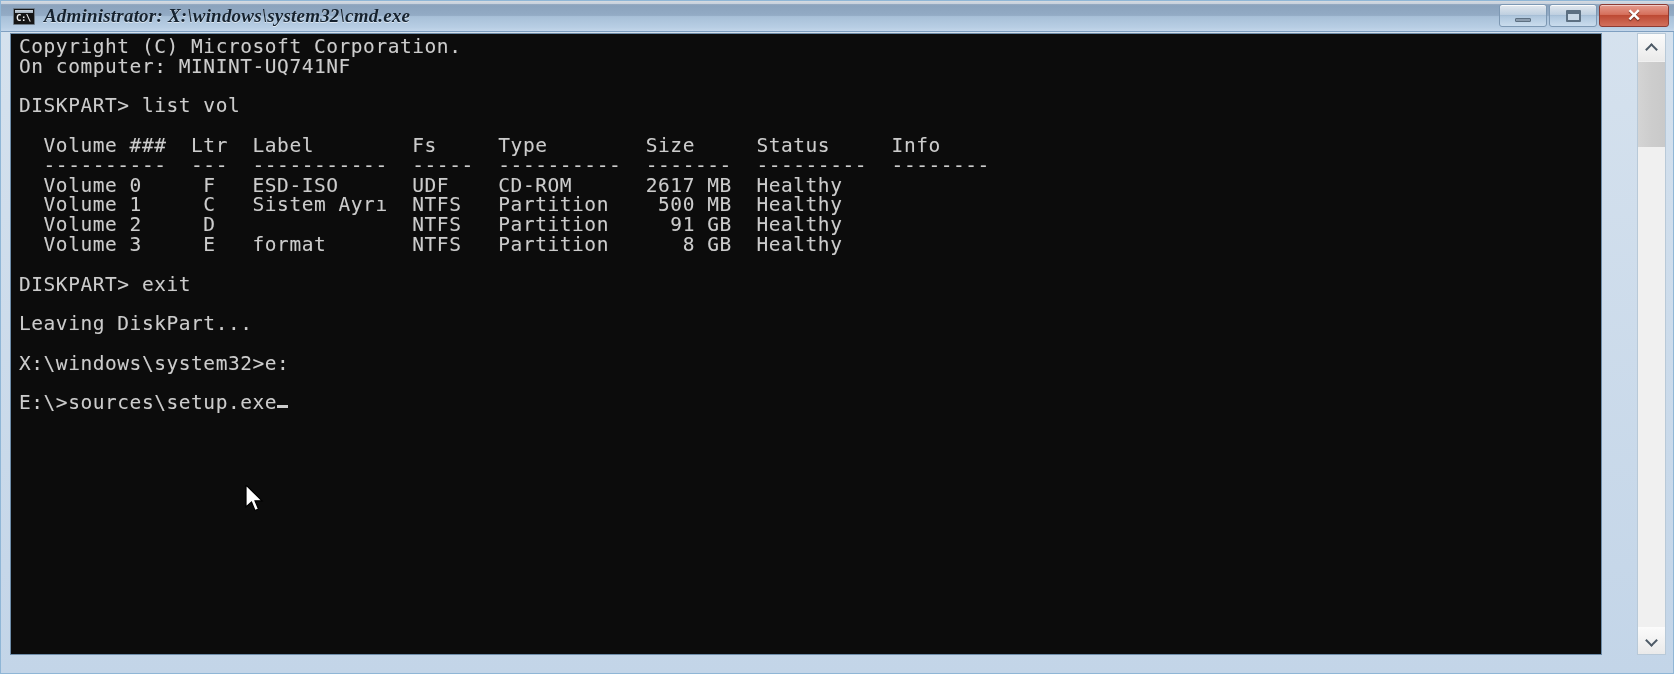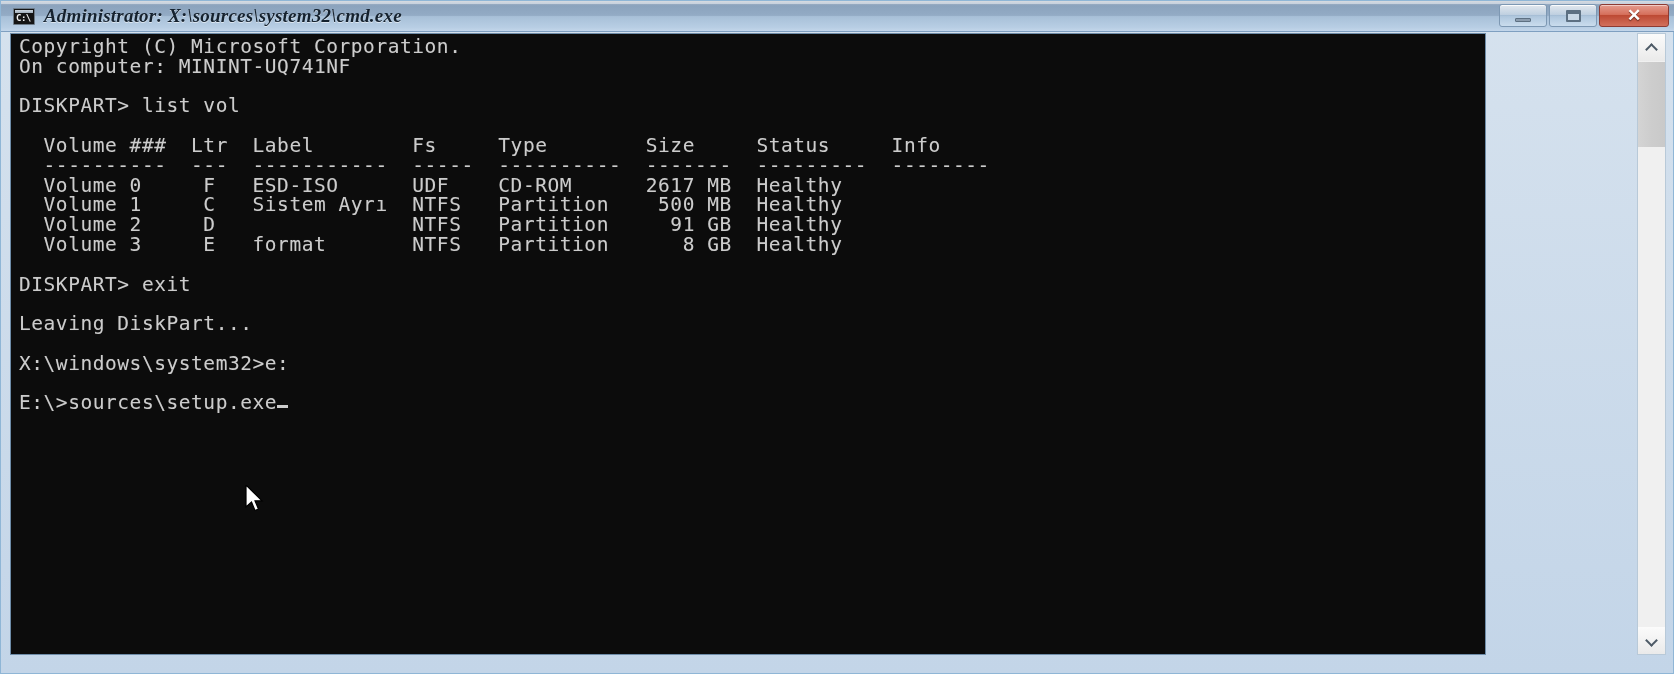--- a/index.html
+++ b/index.html
@@ -129,21 +129,21 @@
     font-size: 17px;
     font-weight: bold;
     line-height: 17px;
     text-shadow: 0 1px 1px rgba(70,20,10,0.85);
   }
 
   
   #console {
     position: absolute;
     left: 9px; top: 32px;
-    width: 1476px; height: 622px;
+    width: 1592px; height: 622px;
     background: #0c0c0c;
     border: 1px solid #6e8ca8;
     overflow: hidden;
   }
   #console-text {
     position: absolute;
     left: 8px; top: 3px;
     color: #cccccc;
     font-family: "DejaVu Sans Mono", "Liberation Mono", monospace;
     font-size: 19.5px;
@@ -215,21 +215,21 @@
 </head>
 <body>
 
 <div id="window">
 
   <div id="titlebar">
     <div class="cmd-icon">
       <div class="bar"></div>
       <div class="txt">C:\</div>
     </div>
-    <div id="window-title">Administrator: X:\sources\system32\cmd.exe</div>
+    <div id="window-title">Administrator: X:\windows\system32\cmd.exe</div>
 
     <div id="window-controls">
       <div class="winbtn">
         <div class="glyph-min"></div>
       </div>
       <div class="winbtn">
         <div class="glyph-max"></div>
       </div>
       <div class="winbtn close">
         <div class="glyph-close">✕</div>

